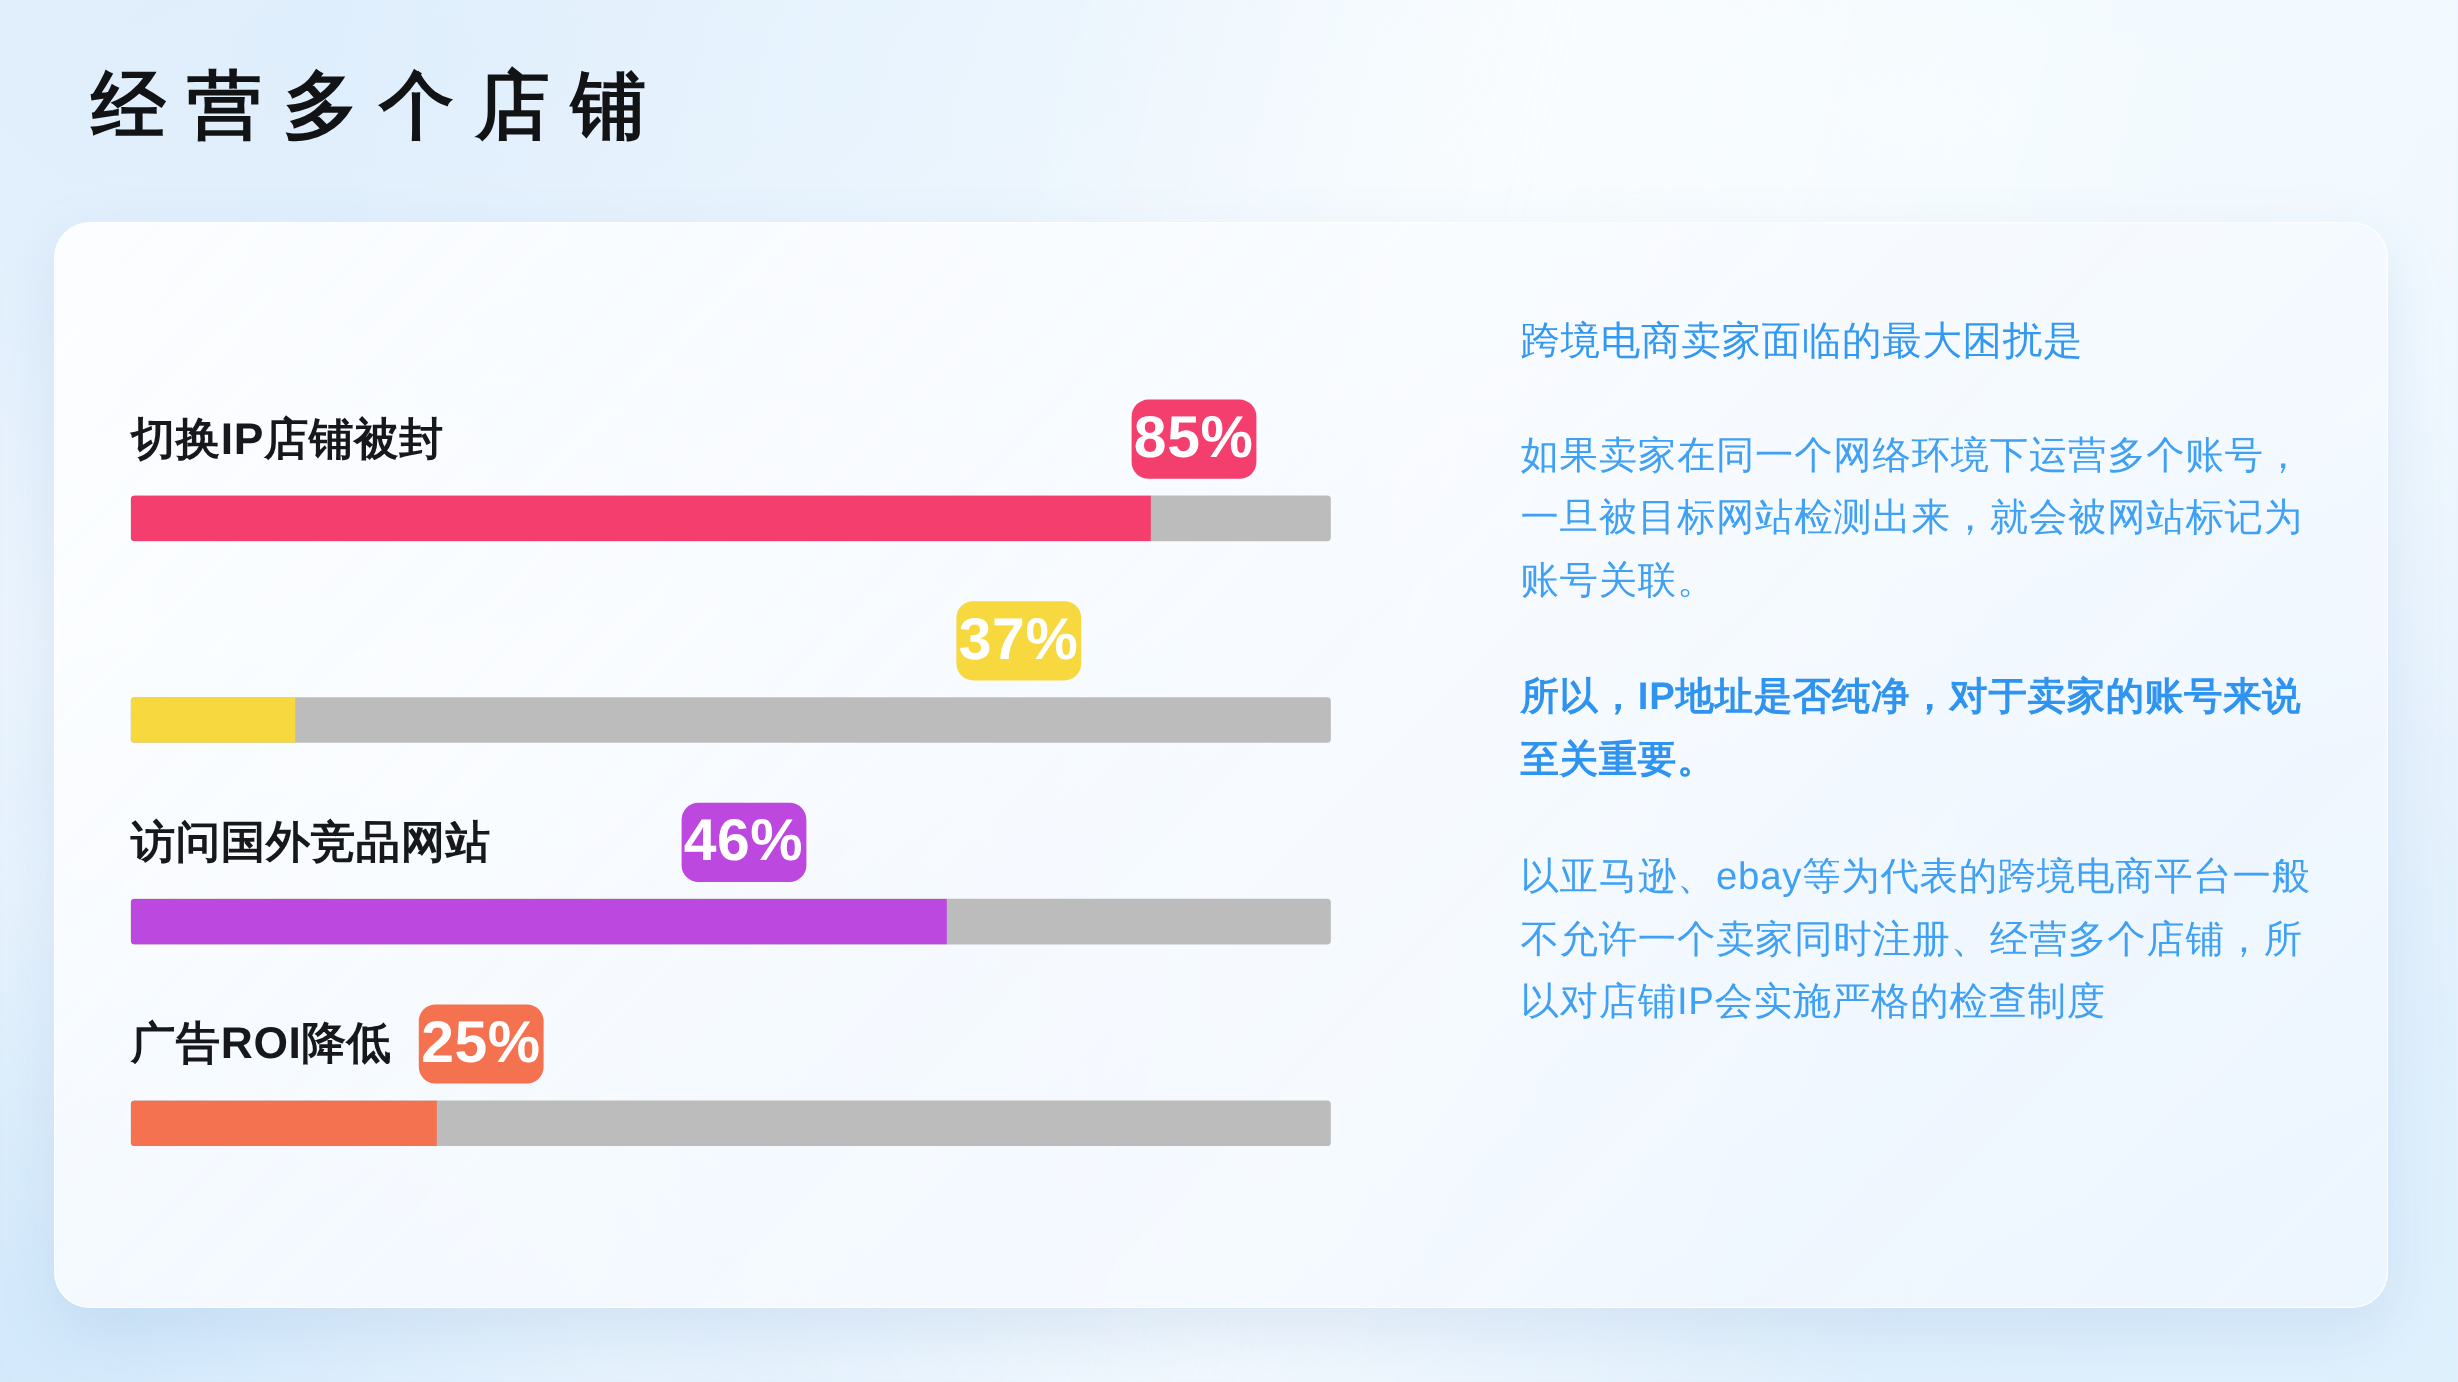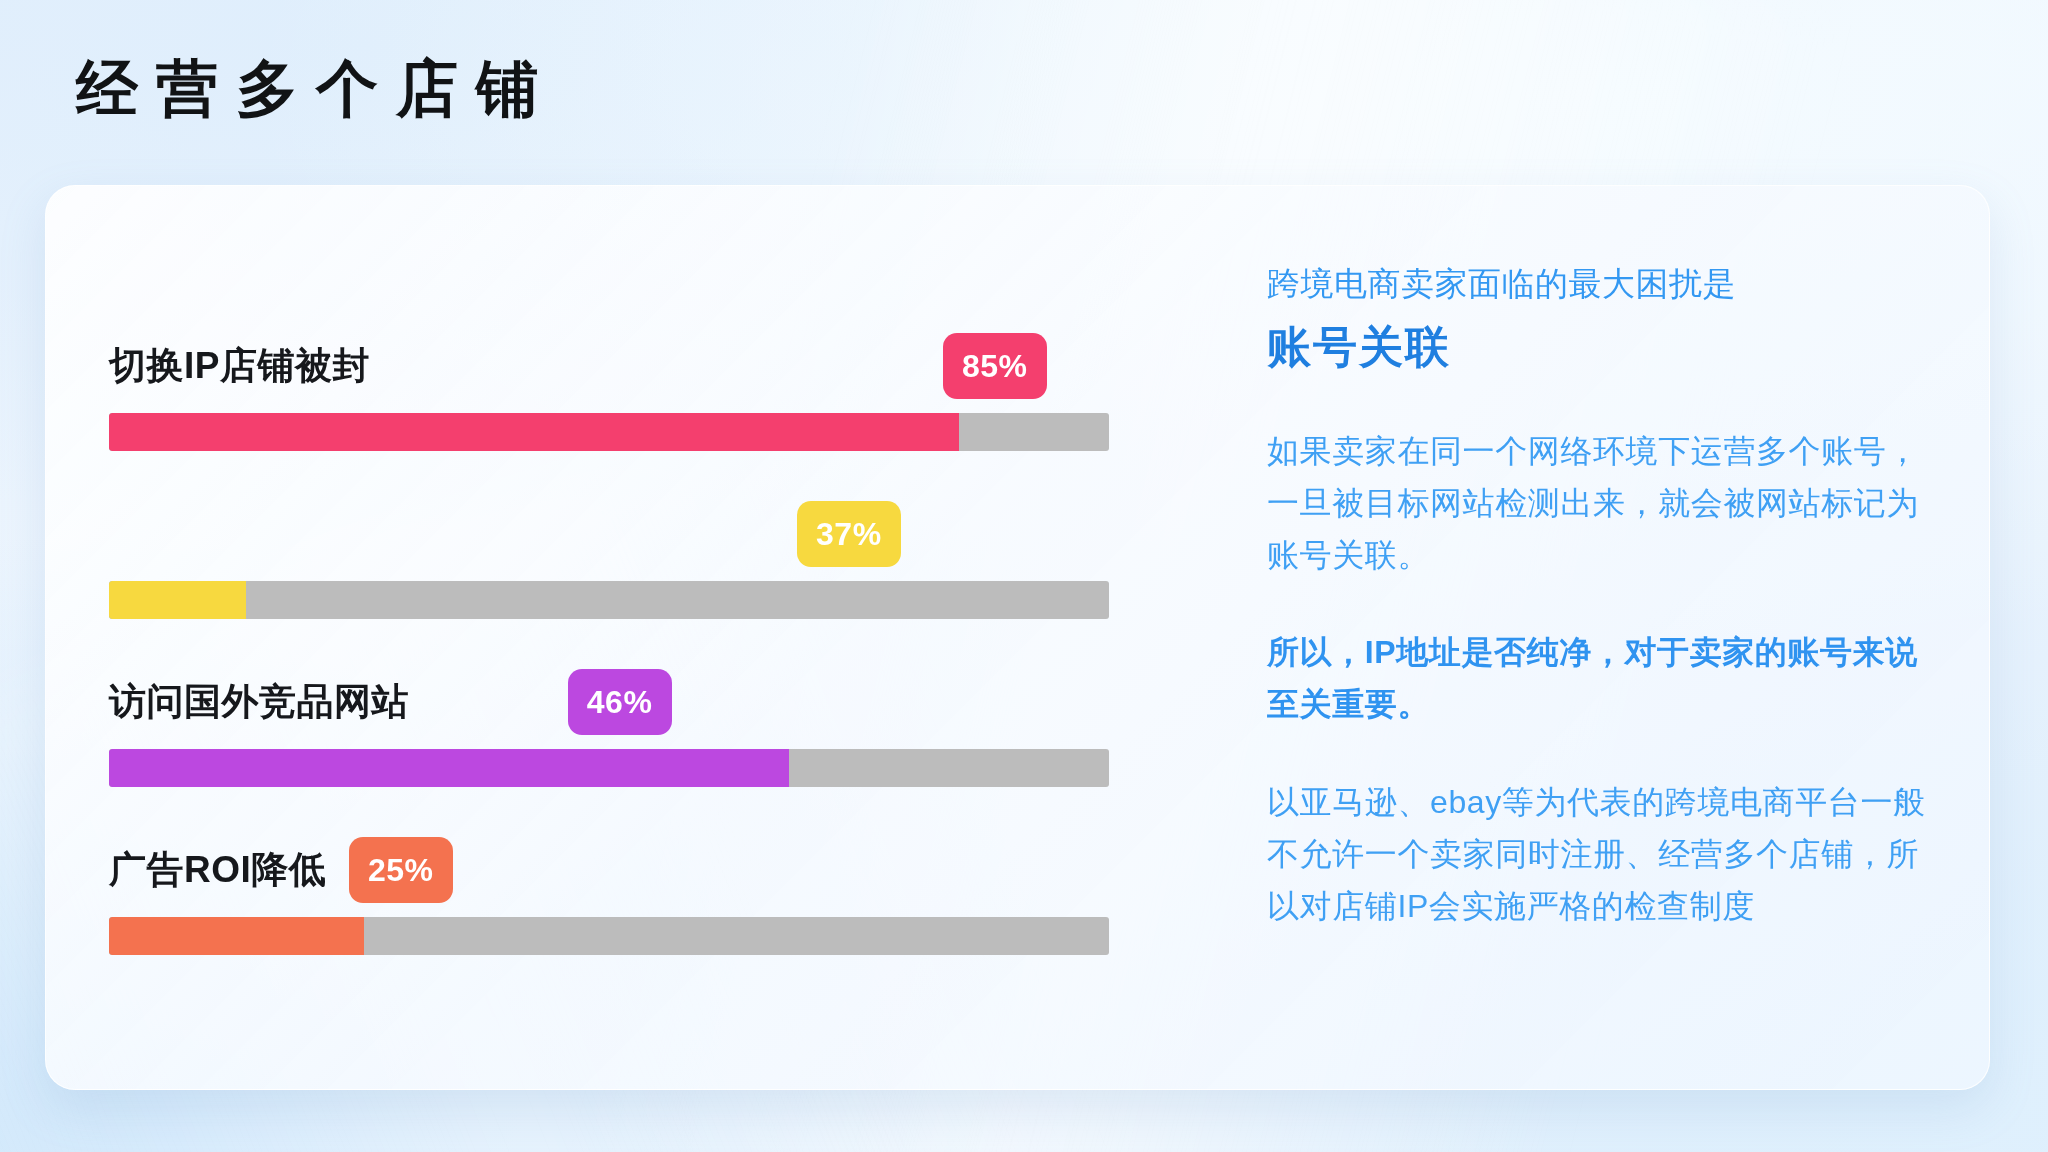--- a/index.html
+++ b/index.html
@@ -113,21 +113,21 @@
     top: 4px;
     transform: translateX(-50%);
     min-width: 104px;
     height: 66px;
     padding: 0 0;
     border-radius: 14px;
     display: flex;
     align-items: center;
     justify-content: center;
     color: #ffffff;
-    font-size: 32px;
+    font-size: 49px;
     font-weight: 900;
     letter-spacing: .5px;
     line-height: 1;
     white-space: nowrap;
   }
 
   .bar-track {
     position: relative;
     margin-top: 10px;
     height: 38px;
@@ -246,20 +246,19 @@
       </div>
       <div class="bar-track">
         <div class="bar-fill" style="width:25.5%; background:#f4724f;"></div>
       </div>
     </div>
 
   </div>
 
   <div class="text-panel">
     <div class="lead-line">跨境电商卖家面临的最大困扰是</div>
-    <div class="lead-strong">账号关联</div>
 
     <p class="para">如果卖家在同一个网络环境下运营多个账号，一旦被目标网站检测出来，就会被网站标记为账号关联。</p>
     <p class="para bold">所以，IP地址是否纯净，对于卖家的账号来说至关重要。</p>
     <p class="para">以亚马逊、ebay等为代表的跨境电商平台一般不允许一个卖家同时注册、经营多个店铺，所以对店铺IP会实施严格的检查制度</p>
   </div>
 
 </div>
 
 </body></html>

